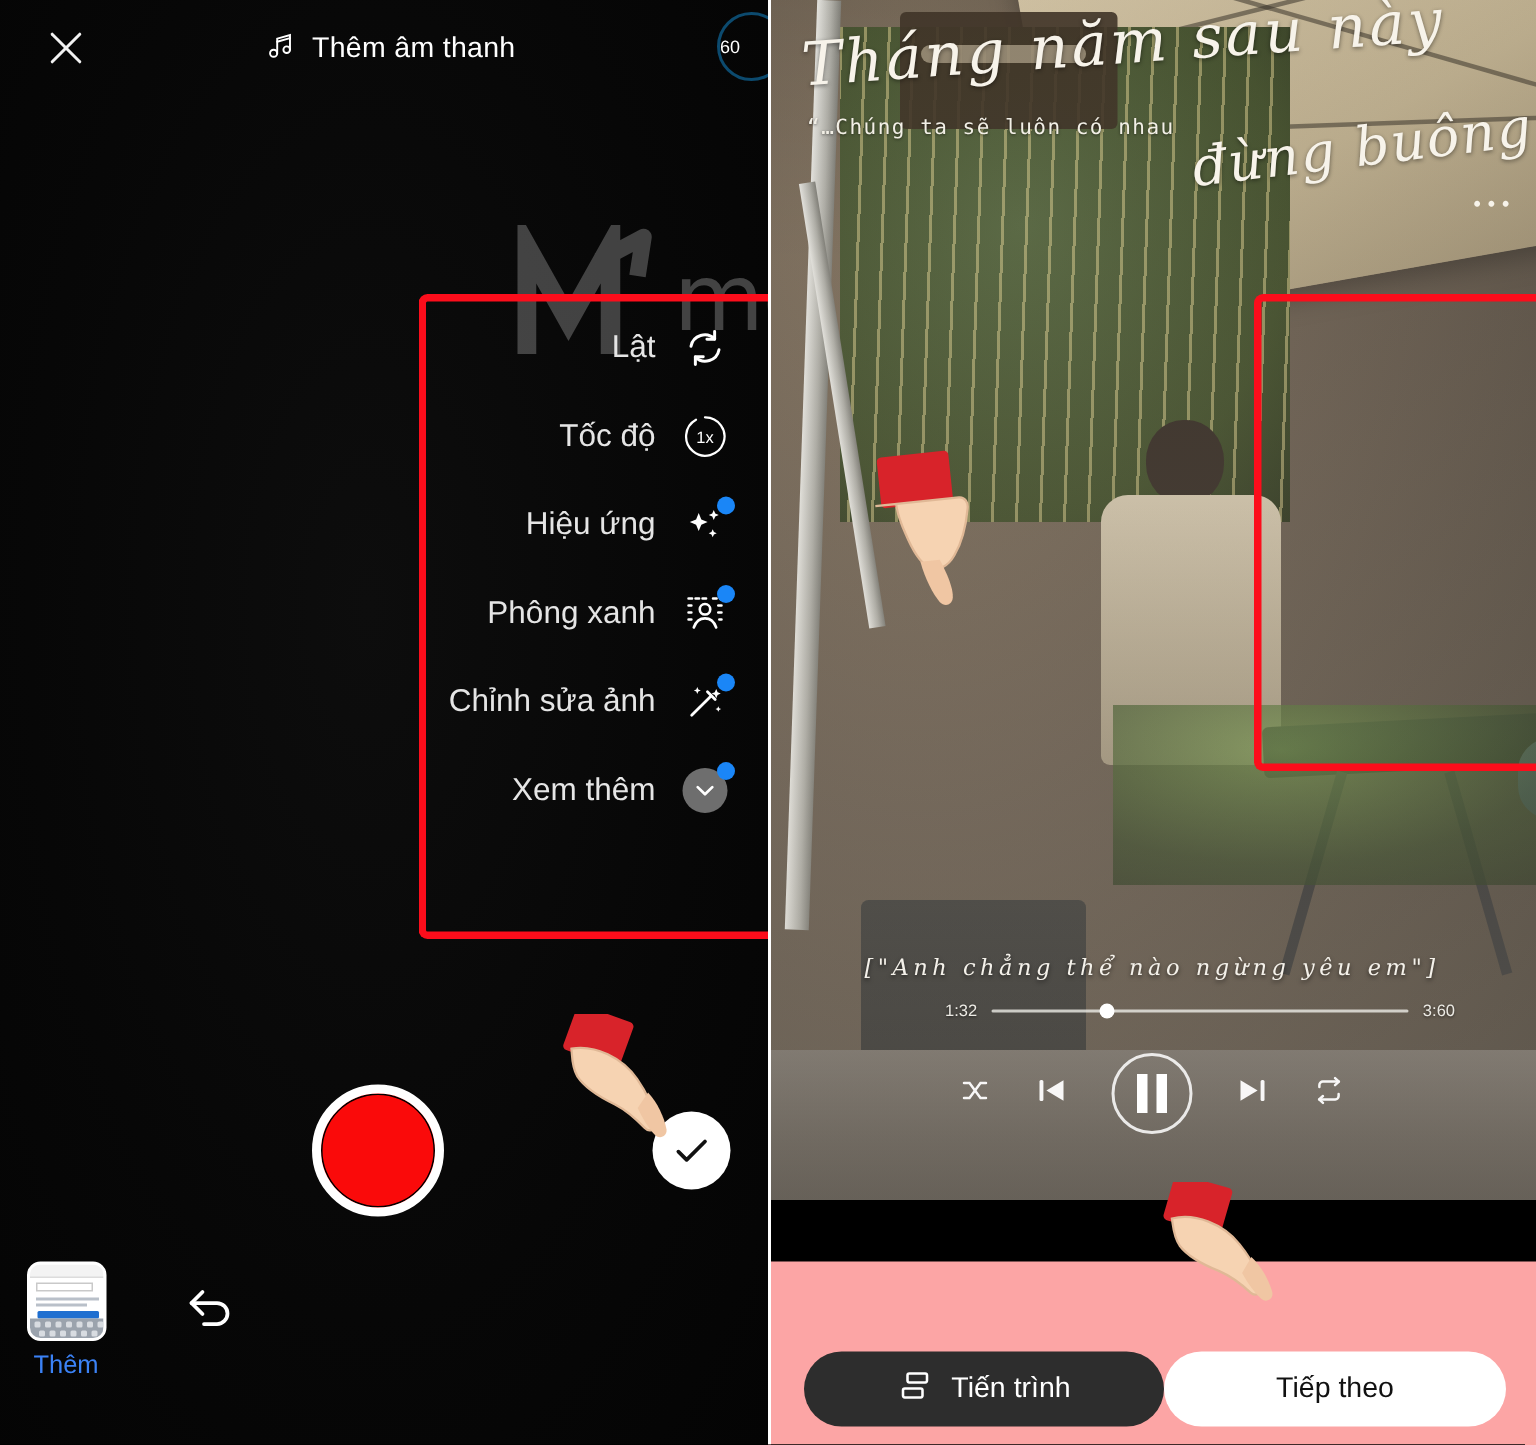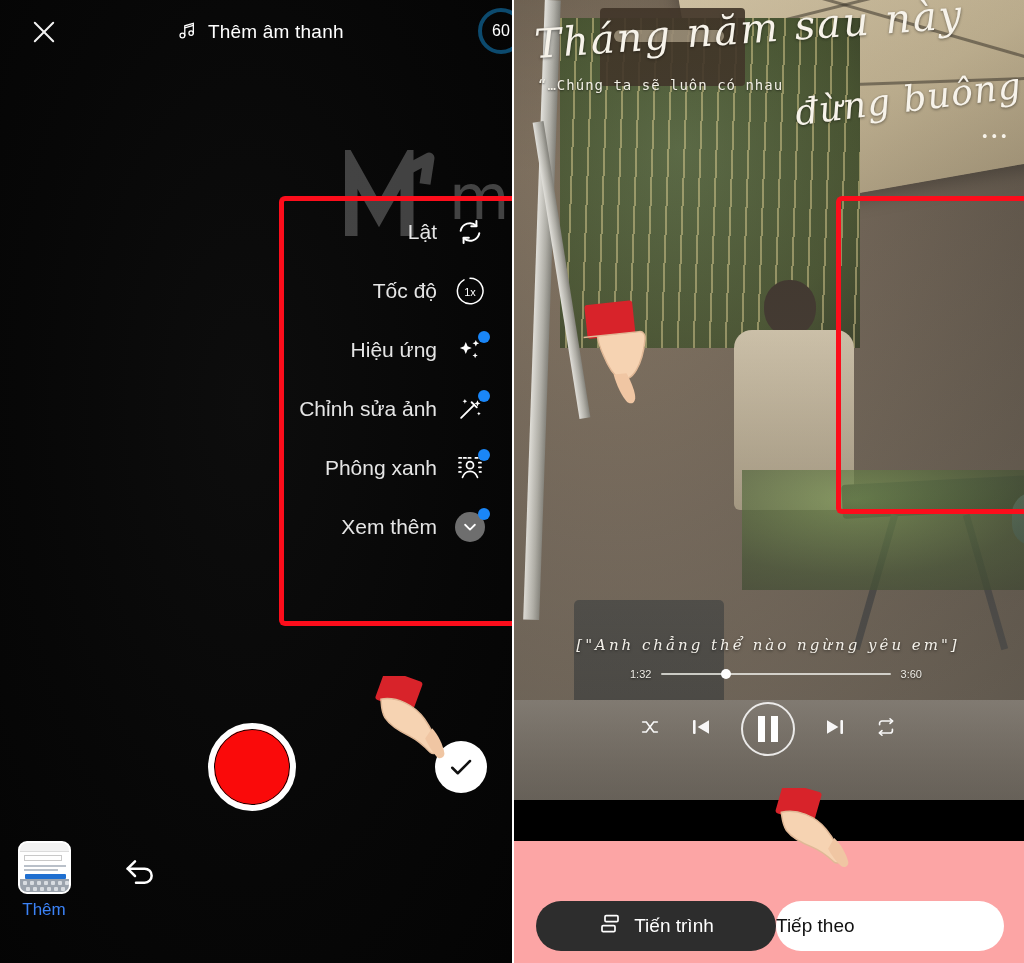--- a/index.html
+++ b/index.html
@@ -40,23 +40,23 @@
   .sound-btn {
     position:absolute; left:166px; top:16px;
     display:flex; align-items:center; gap:10px;
     padding:3px 10px; cursor:pointer;
   }
   .sound-btn .lbl { color:#fff; font-size:19px; letter-spacing:.2px; }
 
   .timer-pill {
     position:absolute; right:30px; top:8px;
     width:46px; height:46px; border-radius:50%;
-    border:4px solid #0c4a6e; color:#fff;
-    display:flex; align-items:center; justify-content:center;
-    font-size:16px; cursor:pointer;
+    border:2px solid #0c4a6e; color:#fff;
+    display:flex; align-items:center; justify-content:flex-start;
+    font-size:12px; cursor:pointer;
   }
 
   
   .watermark {
     position:absolute; left:345px; top:150px;
     display:flex; align-items:center; gap:4px;
     z-index:6; pointer-events:none; opacity:.30;
   }
   .watermark .wm-text {
     font-size:62px; color:#cfcfcf; line-height:1;
@@ -242,21 +242,21 @@
   .ov-quote .ln2 { display:block; margin-left:-8px; }
 
   
   .player { position:absolute; left:0; top:636px; width:512px; z-index:9; }
   .lyric {
     text-align:center; color:#f4f1ea; font-size:15px; letter-spacing:3px;
     font-family:"DejaVu Serif", serif; font-style:italic;
     text-shadow:0 1px 3px rgba(0,0,0,.55);
   }
   .seek-row {
-    display:flex; align-items:center; gap:10px; padding:14px 102px 0 118px;
+    display:flex; align-items:center; gap:10px; padding:14px 54px 0 118px;
   }
   .seek-time { color:#eceae4; font-size:11px; text-shadow:0 1px 2px rgba(0,0,0,.6); }
   .seek-track {
     position:relative; flex:1; height:2px; background:rgba(245,245,240,.75); border-radius:2px;
   }
   .seek-knob {
     position:absolute; left:26%; top:-4px; width:10px; height:10px;
     border-radius:50%; background:#fff;
   }
   .player-ctrls {
@@ -281,21 +281,21 @@
   }
   .pill-progress {
     position:absolute; left:24px; top:60px; width:240px; height:50px;
     background:#2d2d2d; border-radius:26px; display:flex; align-items:center;
     justify-content:center; gap:12px; cursor:pointer;
   }
   .pill-progress .p-lbl { color:#fff; font-size:19px; }
   .pill-next {
     position:absolute; left:264px; top:60px; width:228px; height:50px;
     background:#fff; border-radius:26px; display:flex; align-items:center;
-    cursor:pointer;
+    justify-content:center; cursor:pointer;
   }
   .pill-next .p-lbl { color:#111; font-size:19px; }
 
   .divider {
     position:absolute; left:512px; top:0; width:2px; height:963px;
     background:#fff; z-index:25;
   }
 </style>
 </head>
 <body>
@@ -360,46 +360,46 @@
       </div>
 
 
       <div class="tool-row">
         <span class="t-lbl">Hiệu ứng</span>
         <span class="tool-ico">
           <svg width="28" height="28" viewBox="0 0 24 24" fill="#fff">
             <path d="M8.4 5.2l1.5 3.6 3.6 1.5-3.6 1.5-1.5 3.6-1.5-3.6L3.3 10.3l3.6-1.5z"></path>
             <path d="M17 3.4l.85 2 2 .85-2 .85-.85 2-.85-2-2-.85 2-.85z"></path>
             <path d="M16.4 14.4l.7 1.6 1.6.7-1.6.7-.7 1.6-.7-1.6-1.6-.7 1.6-.7z"></path>
+          </svg>
+          <span class="dot-badge"></span>
+        </span>
+      </div>
+
+      <div class="tool-row">
+        <span class="t-lbl">Phông xanh</span>
+        <span class="tool-ico">
+          <svg width="28" height="28" viewBox="0 0 24 24" fill="none" stroke="#fff" stroke-width="1.5">
+            <circle cx="12" cy="9.6" r="3"></circle>
+            <path d="M5.6 20c1.2-3.4 3.6-5.2 6.4-5.2s5.2 1.8 6.4 5.2" stroke-linecap="round"></path>
+            <path d="M2.6 3.4h2M6.6 3.4h2M10.6 3.4h2M16.6 3.4h2M20.6 3.4h1M2.6 7.4h1.6M2.6 11.4h1.6M19.6 7.4h1.8M19.6 11.4h1.8M2.6 15.4h1.6M20.2 15.4h1.2" stroke-linecap="round"></path>
           </svg>
           <span class="dot-badge"></span>
         </span>
       </div>
 
       <div class="tool-row">
         <span class="t-lbl">Chỉnh sửa ảnh</span>
         <span class="tool-ico">
           <svg width="28" height="28" viewBox="0 0 24 24" fill="none" stroke="#fff" stroke-width="1.6">
             <path d="M4.4 19.6L15.6 8.4" stroke-linecap="round"></path>
             <path d="M13.4 6.2l4.4 4.4" stroke-linecap="round"></path>
             <path d="M18.4 4.6l.8 1.8 1.8.8-1.8.8-.8 1.8-.8-1.8-1.8-.8 1.8-.8z" fill="#fff" stroke="none"></path>
             <path d="M7.6 3.4l.6 1.4 1.4.6-1.4.6-.6 1.4-.6-1.4L5.6 5.4l1.4-.6z" fill="#fff" stroke="none"></path>
             <path d="M19.6 14.4l.5 1.1 1.1.5-1.1.5-.5 1.1-.5-1.1-1.1-.5 1.1-.5z" fill="#fff" stroke="none"></path>
-          </svg>
-          <span class="dot-badge"></span>
-        </span>
-      </div>
-
-      <div class="tool-row">
-        <span class="t-lbl">Phông xanh</span>
-        <span class="tool-ico">
-          <svg width="28" height="28" viewBox="0 0 24 24" fill="none" stroke="#fff" stroke-width="1.5">
-            <circle cx="12" cy="9.6" r="3"></circle>
-            <path d="M5.6 20c1.2-3.4 3.6-5.2 6.4-5.2s5.2 1.8 6.4 5.2" stroke-linecap="round"></path>
-            <path d="M2.6 3.4h2M6.6 3.4h2M10.6 3.4h2M16.6 3.4h2M20.6 3.4h1M2.6 7.4h1.6M2.6 11.4h1.6M19.6 7.4h1.8M19.6 11.4h1.8M2.6 15.4h1.6M20.2 15.4h1.2" stroke-linecap="round"></path>
           </svg>
           <span class="dot-badge"></span>
         </span>
       </div>
 
       <div class="tool-row">
         <span class="t-lbl">Xem thêm</span>
         <span class="tool-ico">
           <span class="chev-circle">
             <svg width="18" height="18" viewBox="0 0 24 24" fill="none" stroke="#fff" stroke-width="2.4">

